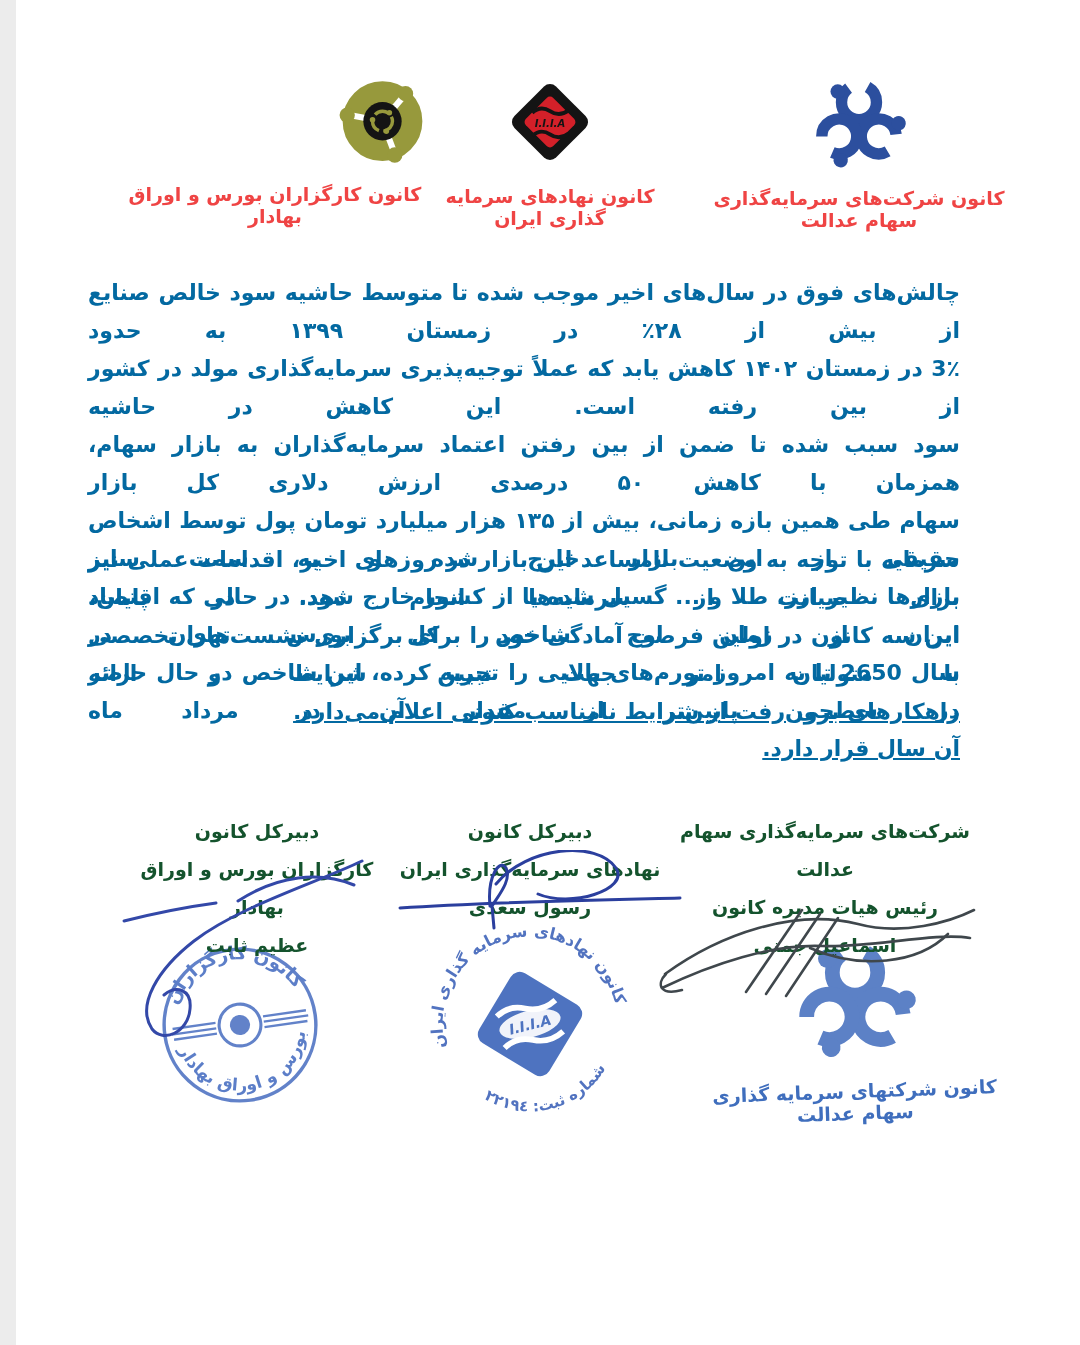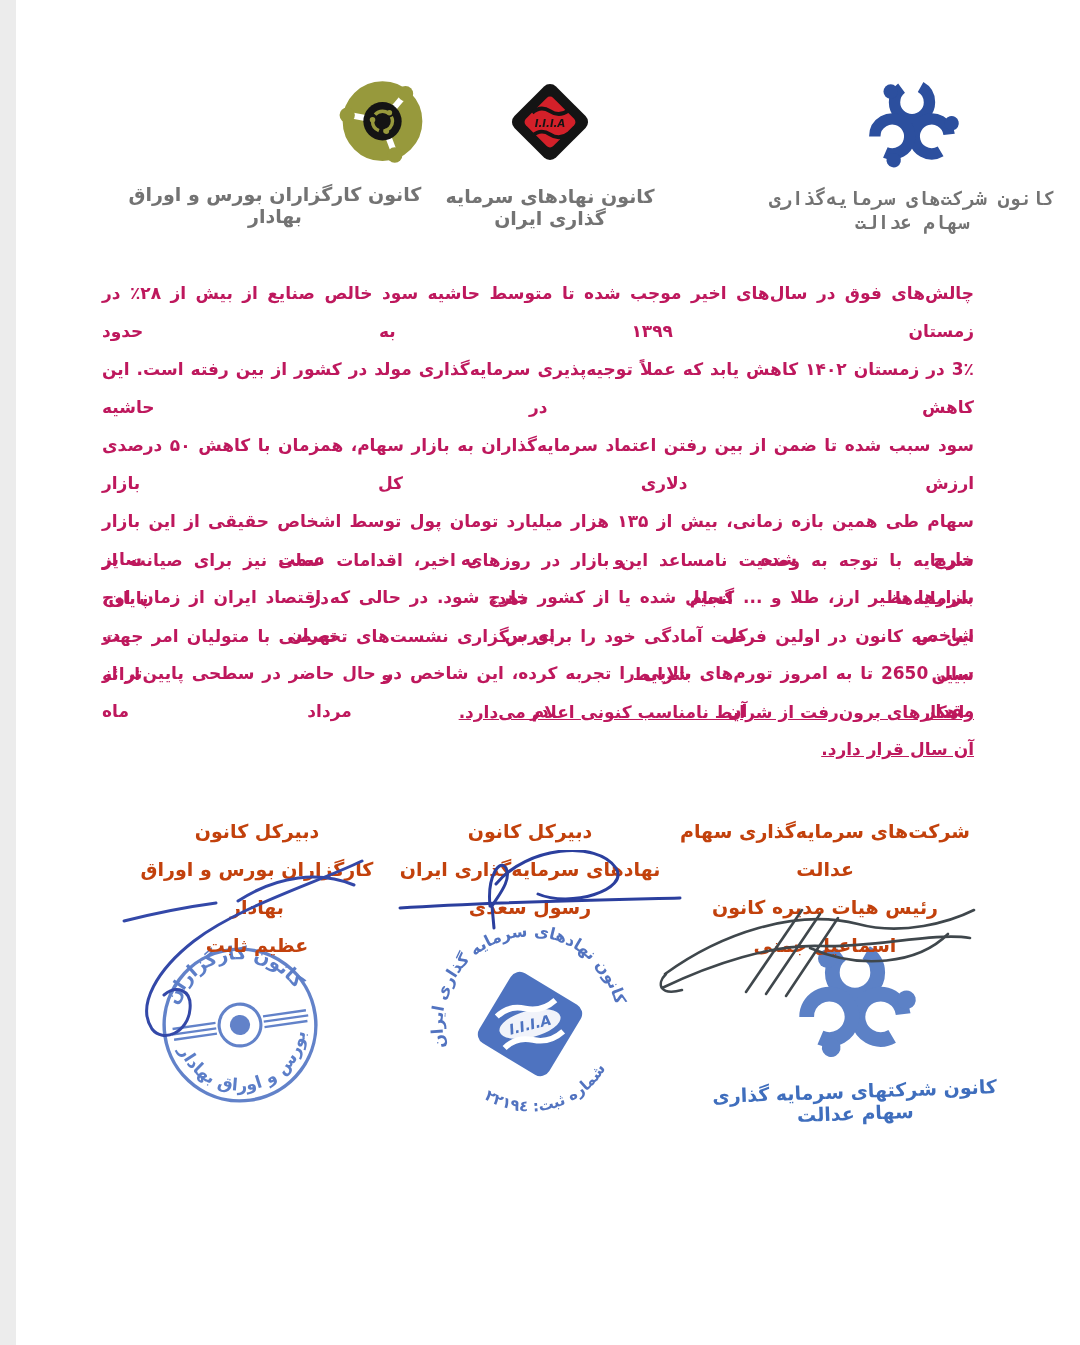--- a/index.html
+++ b/index.html
@@ -4,36 +4,36 @@
 <style>
   html,body{margin:0;padding:0;background:#fff;}
   .page{position:relative;width:1080px;height:1345px;background:#ffffff;overflow:hidden;
         font-family:"DejaVu Sans",sans-serif;direction:rtl;}
   .edge-strip{position:absolute;left:0;top:0;width:16px;height:1345px;background:#ececec;}
 
   
   .logo-block{position:absolute;text-align:center;}
   #lb-brokers{left:110px;top:66px;width:330px;}
   #lb-iiia{left:440px;top:64px;width:220px;}
-  #lb-edalat{left:762px;top:68px;width:300px;font-family:Liberation Mono, monospace;}
+  #lb-edalat{left:709px;top:68px;width:300px;}
   .logo-art{display:block;margin:0 auto;}
   #lb-brokers .logo-art{margin:0 0 0 55px;}
-  .logo-caption{font-size:19px;font-weight:bold;color:#737373;text-align:center;margin-top:5px;
+  .logo-caption{font-size:19px;font-weight:bold;color:#ef4444;text-align:center;margin-top:5px;
                 letter-spacing:.2px;}
 
   
-  .para{position:absolute;right:106px;width:872px;color:#be185d;font-weight:bold;
-        font-size:17px;line-height:38px;}
+  .para{position:absolute;right:120px;width:872px;color:#0369a1;font-weight:bold;
+        font-size:22px;line-height:38px;}
   #p1{top:274px;}
   #p2{top:541px;}
   .pline{text-align:justify;text-align-last:justify;}
   .pline.last{text-align-last:right;text-decoration:underline;}
 
   
-  .sigcol{position:absolute;text-align:center;color:#c2410c;font-weight:bold;font-size:19px;
+  .sigcol{position:absolute;text-align:center;color:#14532d;font-weight:bold;font-size:19px;
           line-height:38px;z-index:3;}
   #sc-edalat{left:665px;top:812px;width:320px;}
   #sc-iiia{left:390px;top:812px;width:280px;}
   #sc-brokers{left:112px;top:812px;width:290px;}
 
   
   .stamp{position:absolute;z-index:1;opacity:.92;text-align:center;}
   #st-edalat{left:705px;top:928px;width:300px;}
   #st-iiia{left:415px;top:910px;width:230px;}
   #st-brokers{left:150px;top:936px;width:180px;}

